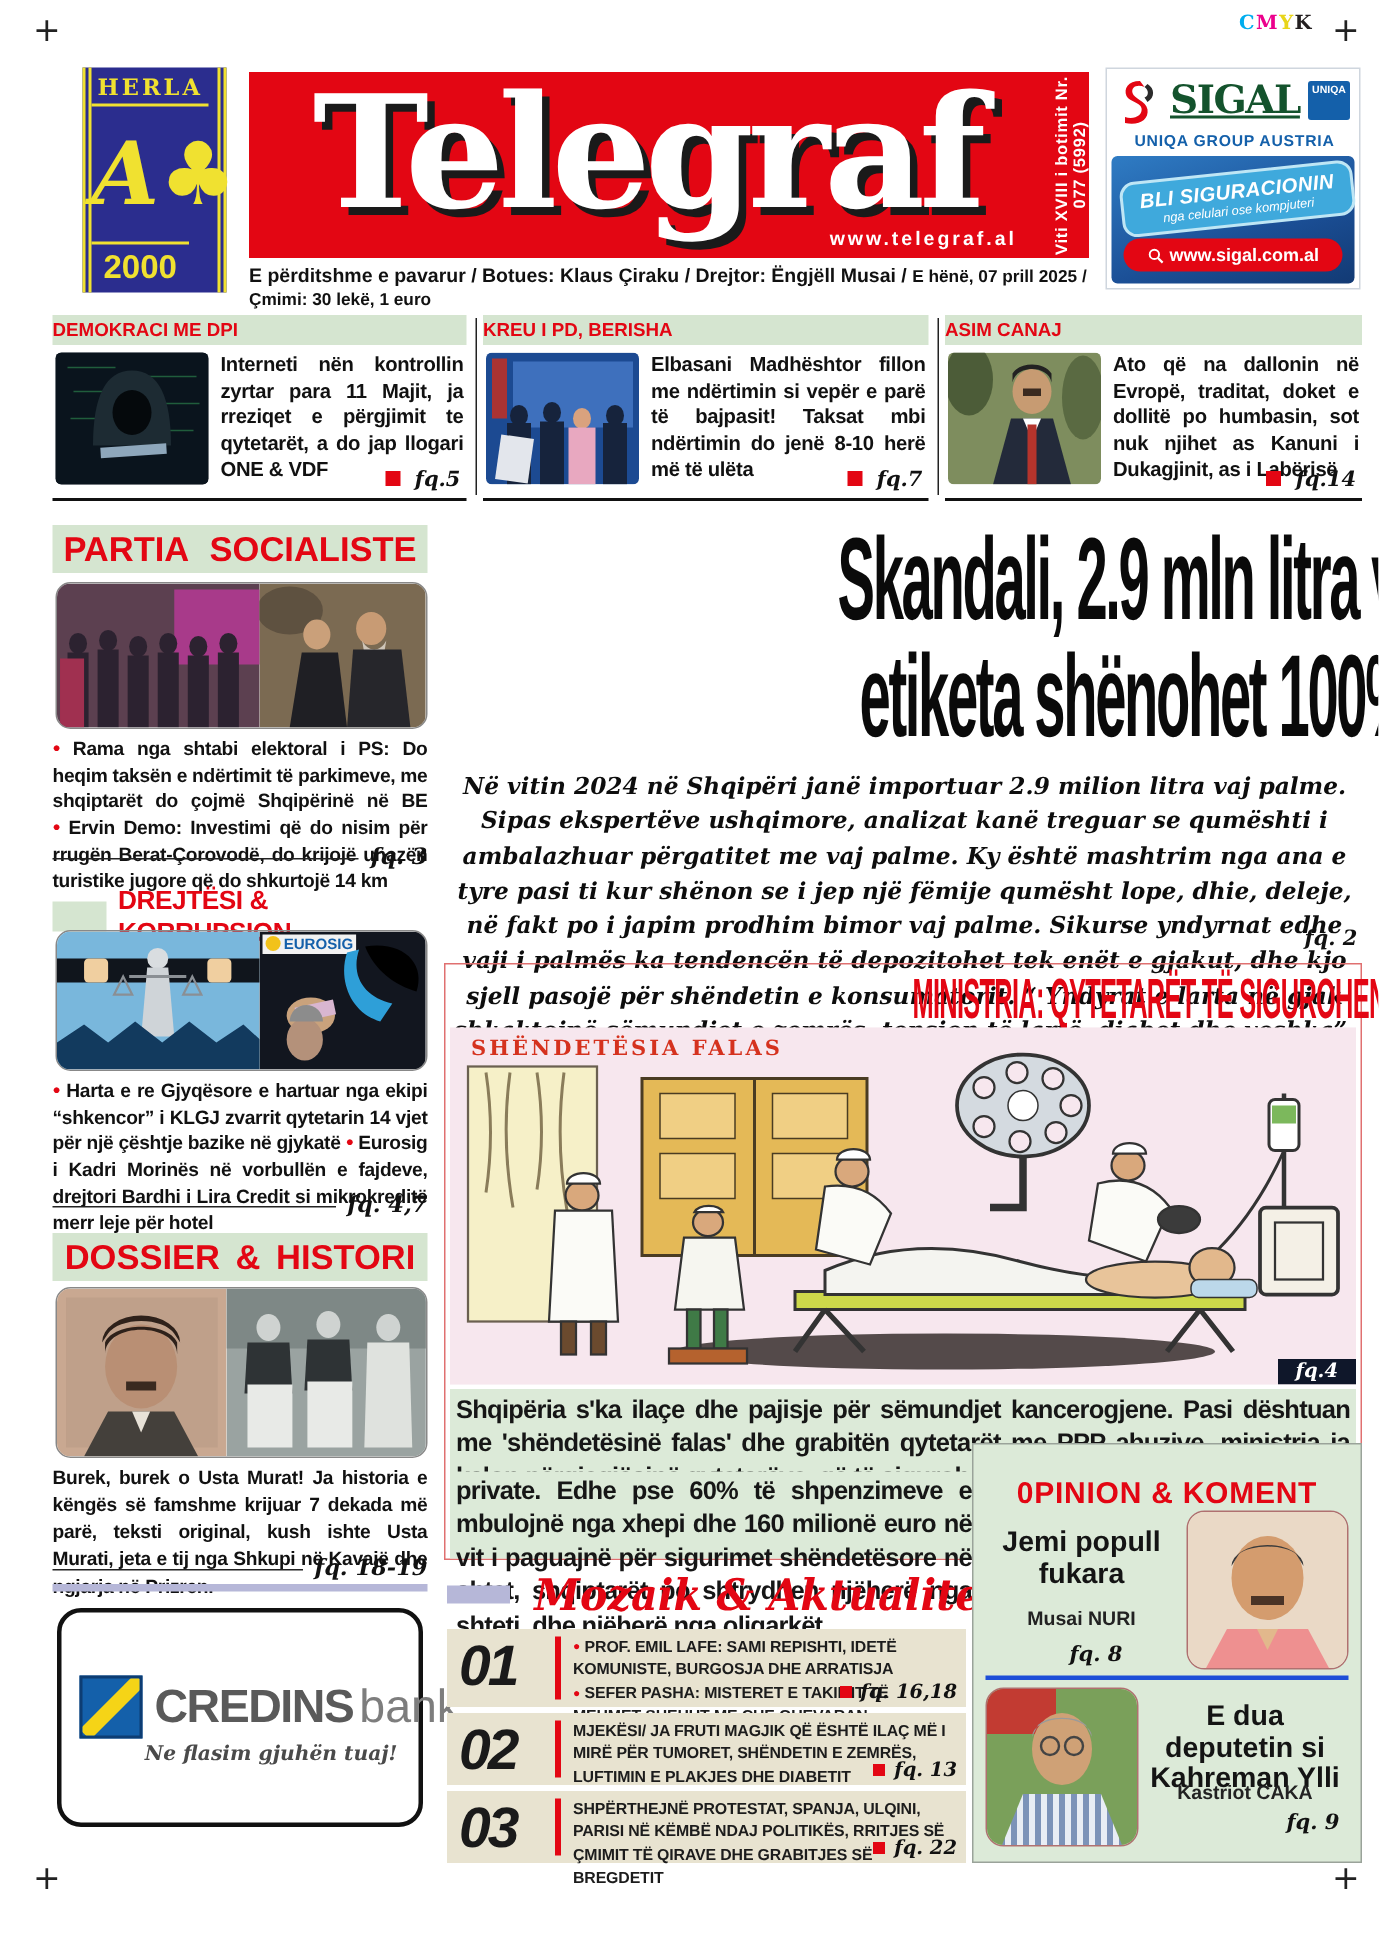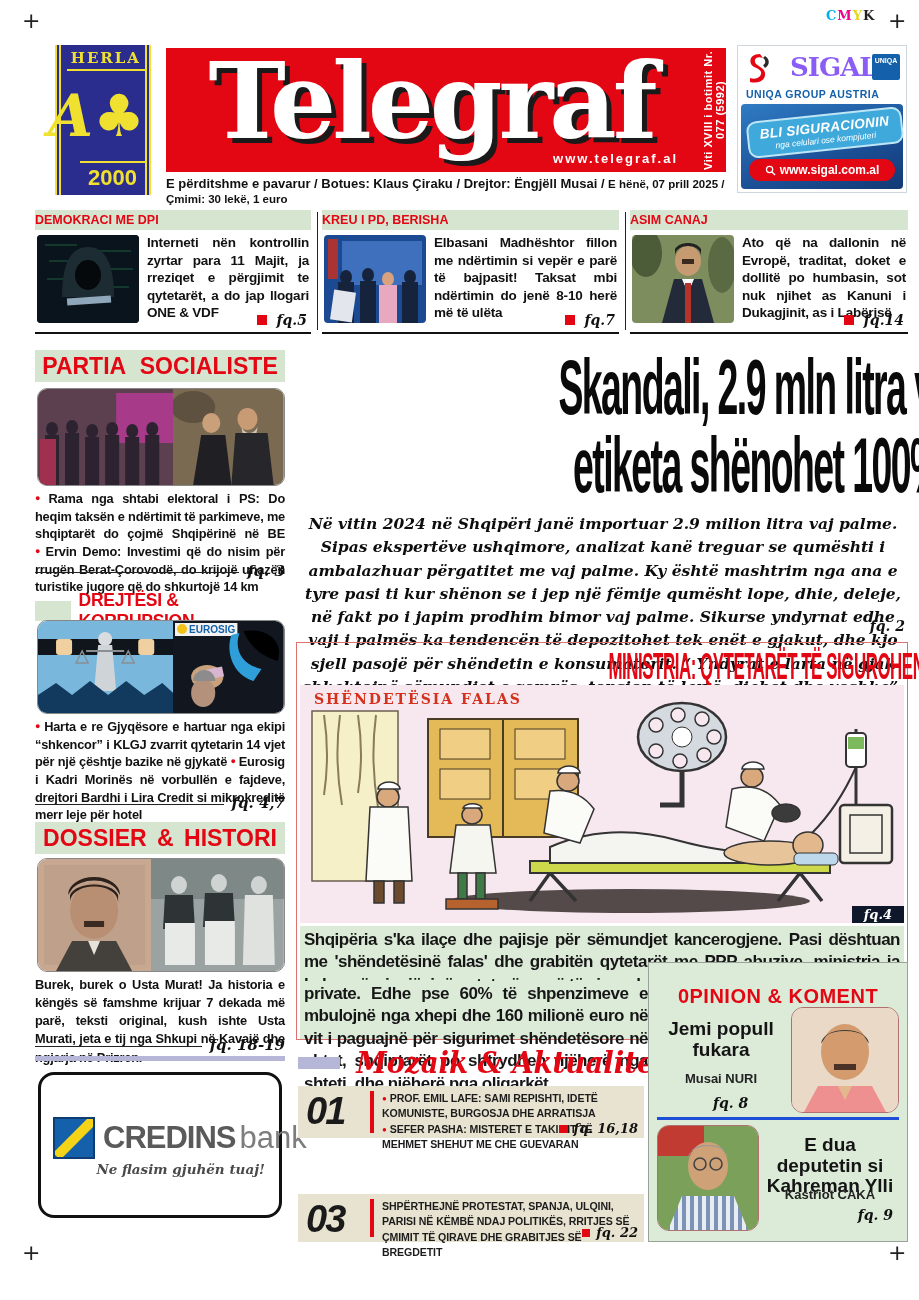--- a/index.html
+++ b/index.html
@@ -8,21 +8,21 @@
   .abs{position:absolute;}
 
   
   .regmark{position:absolute;font:400 22px "DejaVu Sans",sans-serif;color:#222;}
   .cmyk{position:absolute;top:8px;left:826px;font:700 13px "DejaVu Serif",serif;letter-spacing:1px;}
   .cmyk span{display:inline-block;}
 
   
   .herla{left:55px;top:45px;width:96px;height:150px;background:#2b2d8e;
          border-left:6px double #f0e130;border-right:6px double #f0e130;
-         display:flex;flex-direction:column;align-items:flex-end;justify-content:space-between;
+         display:flex;flex-direction:column;align-items:flex-start;justify-content:space-between;
          box-sizing:border-box;padding:4px 0;}
   .herla .h-top{font:700 15px "DejaVu Serif",serif;color:#f0e130;letter-spacing:2px;
                 border-bottom:2px solid #f0e130;padding:0 4px 2px;}
   .herla .h-mid{font:700 58px "DejaVu Serif",serif;color:#f0e130;line-height:.9;font-style:italic;}
   .herla .h-year{font:700 22px "Liberation Sans",sans-serif;color:#f0e130;
                  border-top:2px solid #f0e130;padding:2px 8px 0;}
 
   .mast{left:166px;top:48px;width:560px;height:124px;background:#e30613;}
   .mast .title{position:absolute;left:0;right:30px;top:-8px;text-align:center;
                font:700 104px "DejaVu Serif",serif;color:#fff;letter-spacing:-4px;
@@ -32,25 +32,25 @@
   .mast .edition{position:absolute;right:2px;top:0;bottom:0;width:22px;color:#fff;
                  font:700 11px "Liberation Sans",sans-serif;writing-mode:vertical-rl;
                  transform:rotate(180deg);text-align:center;letter-spacing:.5px;}
   .infoline{left:166px;top:176px;width:580px;height:20px;font:700 13px "Liberation Sans",sans-serif;}
   .infoline .small{font-size:11.5px;}
 
   .sigal{left:737px;top:45px;width:170px;height:148px;background:#fff;border:1px solid #cfd6de;
          box-sizing:border-box;}
   .sigal .logorow{position:absolute;top:6px;left:8px;right:6px;height:34px;}
   .sigal .s-icon{position:absolute;left:0;top:0;width:26px;height:32px;}
-  .sigal .s-word{position:absolute;left:44px;top:0;font:700 26px "DejaVu Serif",serif;color:#8b5cf6;letter-spacing:-1px;}
+  .sigal .s-word{position:absolute;left:34px;top:0;font:700 26px "DejaVu Serif",serif;color:#14532d;letter-spacing:-1px;text-decoration:underline;}
   .sigal .uniqa-badge{position:absolute;right:0;top:2px;width:28px;height:26px;background:#1460aa;
         color:#fff;font:700 7px "Liberation Sans",sans-serif;text-align:center;line-height:8px;padding-top:3px;box-sizing:border-box;border-radius:2px;}
   .sigal .group{position:absolute;top:42px;left:8px;right:6px;font:700 10.5px "Liberation Sans",sans-serif;
-        color:#1460aa;letter-spacing:.5px;}
+        color:#1460aa;letter-spacing:.5px;text-align:center;}
   .sigal .blue{position:absolute;left:3px;right:3px;top:58px;bottom:3px;
         background:linear-gradient(160deg,#2f7cc4 0%,#1b4f96 60%,#123a74 100%);border-radius:4px;}
   .sigal .promo{position:absolute;left:6px;top:10px;width:140px;padding:4px 6px;background:#3fa9dc;
         border:2px solid #bfe6f5;border-radius:10px;transform:rotate(-6deg);color:#fff;text-align:center;}
   .sigal .promo .p1{font:700 13.5px "Liberation Sans",sans-serif;font-style:italic;letter-spacing:.3px;}
   .sigal .promo .p2{font:400 8.5px "Liberation Sans",sans-serif;font-style:italic;}
   .sigal .urlpill{position:absolute;left:8px;right:8px;bottom:8px;height:22px;background:#e30613;
         border-radius:11px;color:#fff;font:700 12px "Liberation Sans",sans-serif;
         display:flex;align-items:center;justify-content:center;gap:4px;}
 
@@ -498,20 +498,28 @@
   <div class="moz-item" style="top:1086px;height:52px;">
     <div class="num">01</div>
     <div class="rbar"></div>
     <div class="mtext">
       <span class="mline dotline">PROF. EMIL LAFE: SAMI REPISHTI, IDETË KOMUNISTE, BURGOSJA DHE ARRATISJA</span>
       <span class="mline dotline">SEFER PASHA: MISTERET E TAKIMIT TË MEHMET SHEHUT ME CHE GUEVARAN</span>
     </div>
     <div class="mpage"><span class="redsq"></span><span>fq. 16,18</span></div>
   </div>
 
+  <div class="moz-item" style="top:1142px;height:48px;">
+    <div class="num">02</div>
+    <div class="rbar"></div>
+    <div class="mtext">
+        <span class="mline">MJEKËSI/ JA FRUTI MAGJIK QË ËSHTË ILAÇ MË I MIRË PËR TUMORET, SHËNDETIN E  ZEMRËS, LUFTIMIN E PLAKJES DHE DIABETIT</span>
+      </div>
+    <div class="mpage"><span class="redsq"></span><span>fq. 13</span></div>
+  </div>
 
   <div class="moz-item" style="top:1194px;height:48px;">
     <div class="num">03</div>
     <div class="rbar"></div>
     <div class="mtext">
         <span class="mline">SHPËRTHEJNË PROTESTAT, SPANJA, ULQINI, PARISI NË KËMBË NDAJ POLITIKËS, RRITJES SË ÇMIMIT TË QIRAVE DHE GRABITJES SË BREGDETIT</span>
       </div>
     <div class="mpage"><span class="redsq"></span><span>fq. 22</span></div>
   </div>
 

